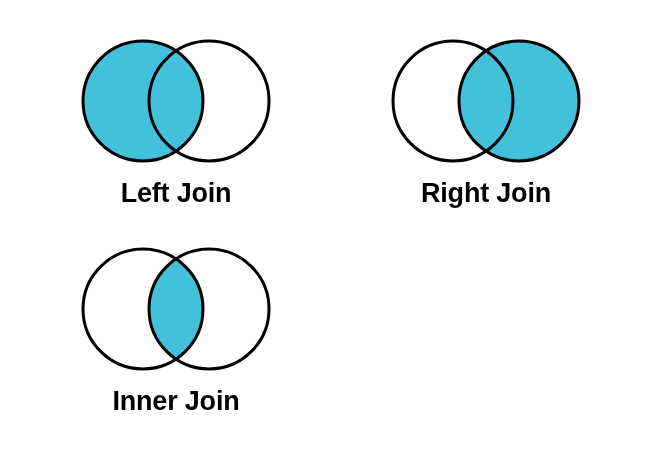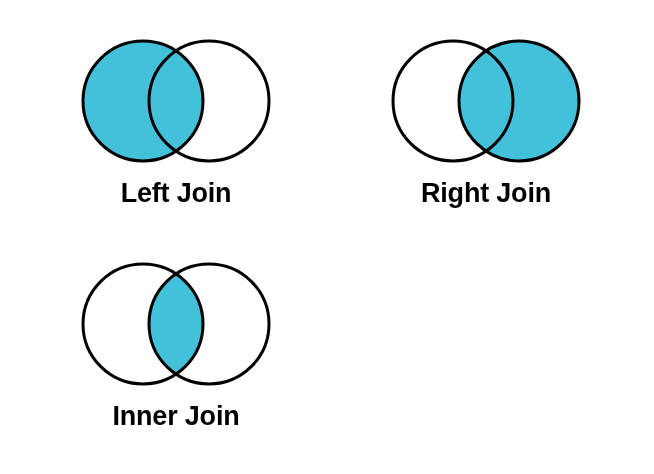--- a/index.html
+++ b/index.html
@@ -22,21 +22,21 @@
   .venn-cell {
     position: absolute;
     width: 300px;
     display: flex;
     flex-direction: column;
     align-items: center;
   }
   .cell-left   { left: 26px; }
   .cell-right  { left: 336px; }
   .row-top     { top: 36px; }
-  .row-bottom  { top: 259px; }
+  .row-bottom  { top: 244px; }
 
   .venn-figure {
     width: 210px;
     height: 130px;
     display: block;
   }
   .venn-label {
     margin-top: 12px;
     font-size: 27px;
     font-weight: bold;

